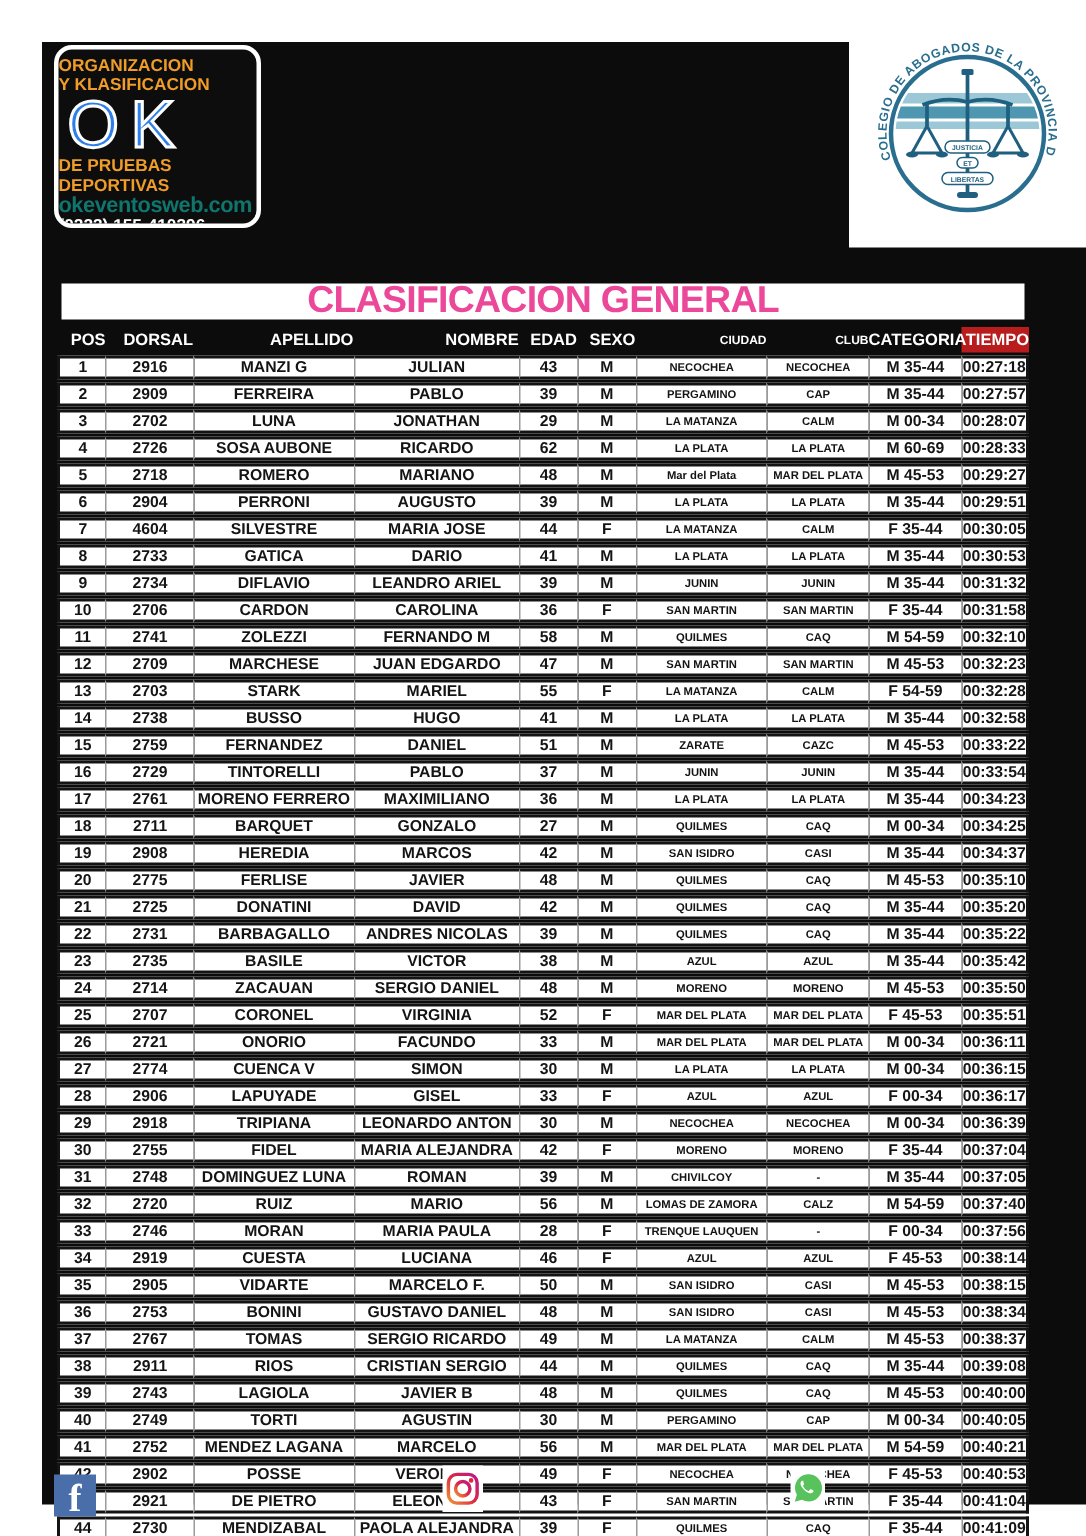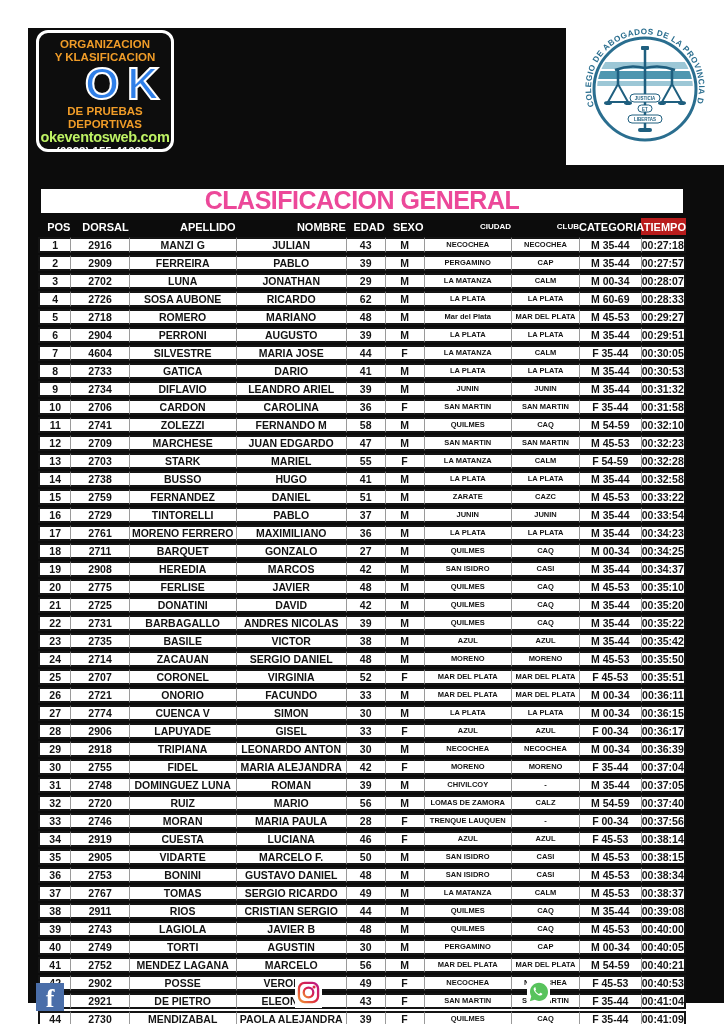--- a/index.html
+++ b/index.html
@@ -5,25 +5,25 @@
   html,body{margin:0;padding:0;background:#ffffff;}
   #page{position:relative;width:724px;height:1024px;background:#ffffff;overflow:hidden;
         font-family:"Liberation Sans",sans-serif;}
   
   #blackboard{position:absolute;left:28px;top:28px;width:696px;height:975px;background:#0c0c0c;}
   
   #seal-box{position:absolute;left:566px;top:0;width:158px;height:165px;background:#ffffff;}
   #seal-box svg{position:absolute;left:12px;top:22px;}
   
   #ok-logo{position:absolute;left:36px;top:30px;width:132px;height:116px;background:#0d0d0d;
-           border:3px solid #ffffff;border-radius:12px;text-align:center;overflow:hidden;}
+           border:3px solid #ffffff;border-radius:12px;overflow:hidden;}
   .ok-small{color:#f09c28;font-weight:bold;font-size:11.5px;line-height:12.5px;letter-spacing:0px;}
-  .ok-big{color:#2f7fe8;font-weight:bold;font-size:44px;line-height:42px;letter-spacing:8px;
-          -webkit-text-stroke:2px #ffffff;text-indent:6px;margin-left:36px;}
-  .ok-web{color:#bef264;font-weight:bold;font-size:14.5px;line-height:15px;letter-spacing:-0.3px;}
+  .ok-big{color:#2f7fe8;font-weight:normal;font-size:44px;line-height:42px;letter-spacing:8px;
+          -webkit-text-stroke:2px #ffffff;text-indent:6px;}
+  .ok-web{color:#0f766e;font-weight:bold;font-size:14.5px;line-height:15px;letter-spacing:-0.3px;}
   .ok-tel{color:#ffffff;font-weight:bold;font-size:11.5px;line-height:13px;}
   
   #title-band{position:absolute;left:38px;top:186px;width:642px;height:24px;background:#ffffff;
               border:3px solid #0c0c0c;text-align:center;}
   #title-band span{font-size:25px;font-weight:bold;color:#ec4899;letter-spacing:-0.5px;
                    position:relative;top:-3px;}
   
   #results{position:absolute;left:38px;top:216px;width:648px;border-collapse:separate;
            border-spacing:0 2px;table-layout:fixed;}
   #results th{background:#0c0c0c;color:#ffffff;font-weight:bold;font-size:11px;height:17px;

